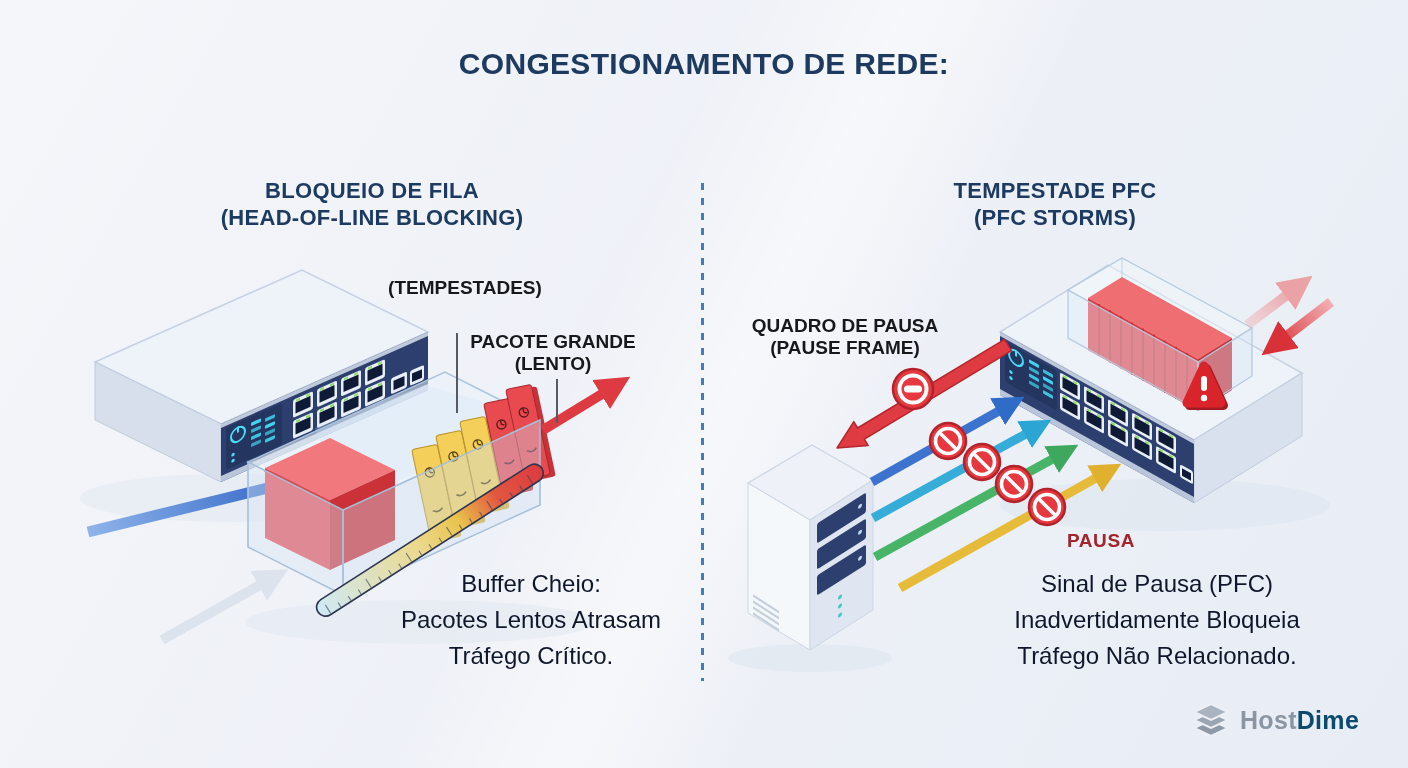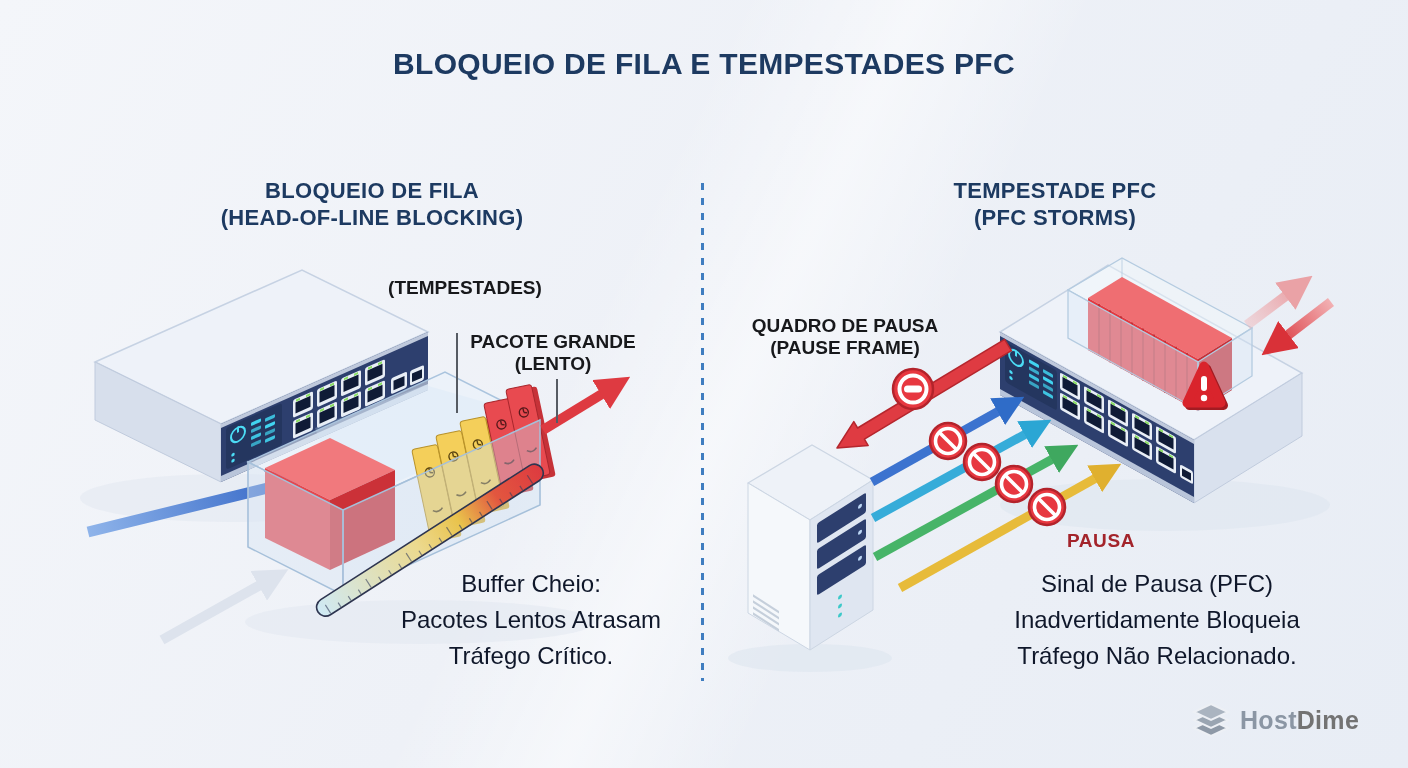--- a/index.html
+++ b/index.html
@@ -17,27 +17,27 @@
          font-size:22px;line-height:27px;letter-spacing:.3px;}
   .black-label{color:#17181b;font-weight:bold;font-size:19px;line-height:22px;text-align:center;}
   .caption{color:#0f172a;font-size:24px;line-height:36px;text-align:center;}
   .pausa{color:#a3242b;font-weight:bold;font-size:19px;letter-spacing:.6px;text-align:center;}
   .callout{width:2px;background:#565b63;}
   .divider{left:701px;top:183px;width:3px;height:498px;
     background:repeating-linear-gradient(to bottom,#3f7dc0 0 7px,rgba(0,0,0,0) 7px 15px);}
   .brand{left:1192px;top:703px;display:flex;align-items:center;gap:10px;}
   .brand-text{font-size:25px;font-weight:bold;letter-spacing:.3px;}
   .brand-text .host{color:#8b96a4;}
-  .brand-text .dime{color:#737373;}
+  .brand-text .dime{color:#0c4a6e;}
 </style>
 </head>
 <body>
 
 <div class="abs title">
-  <div>BLOQUEIO DE FILA E TEMPESTADES PFC</div>
+  <div>CONGESTIONAMENTO DE REDE:</div>
 </div>
 
 <div class="abs panel-heading" style="left:92px;">
   <div>BLOQUEIO DE FILA</div>
   <div>(HEAD-OF-LINE BLOCKING)</div>
 </div>
 <div class="abs panel-heading" style="left:775px;">
   <div>TEMPESTADE PFC</div>
   <div>(PFC STORMS)</div>
 </div>

